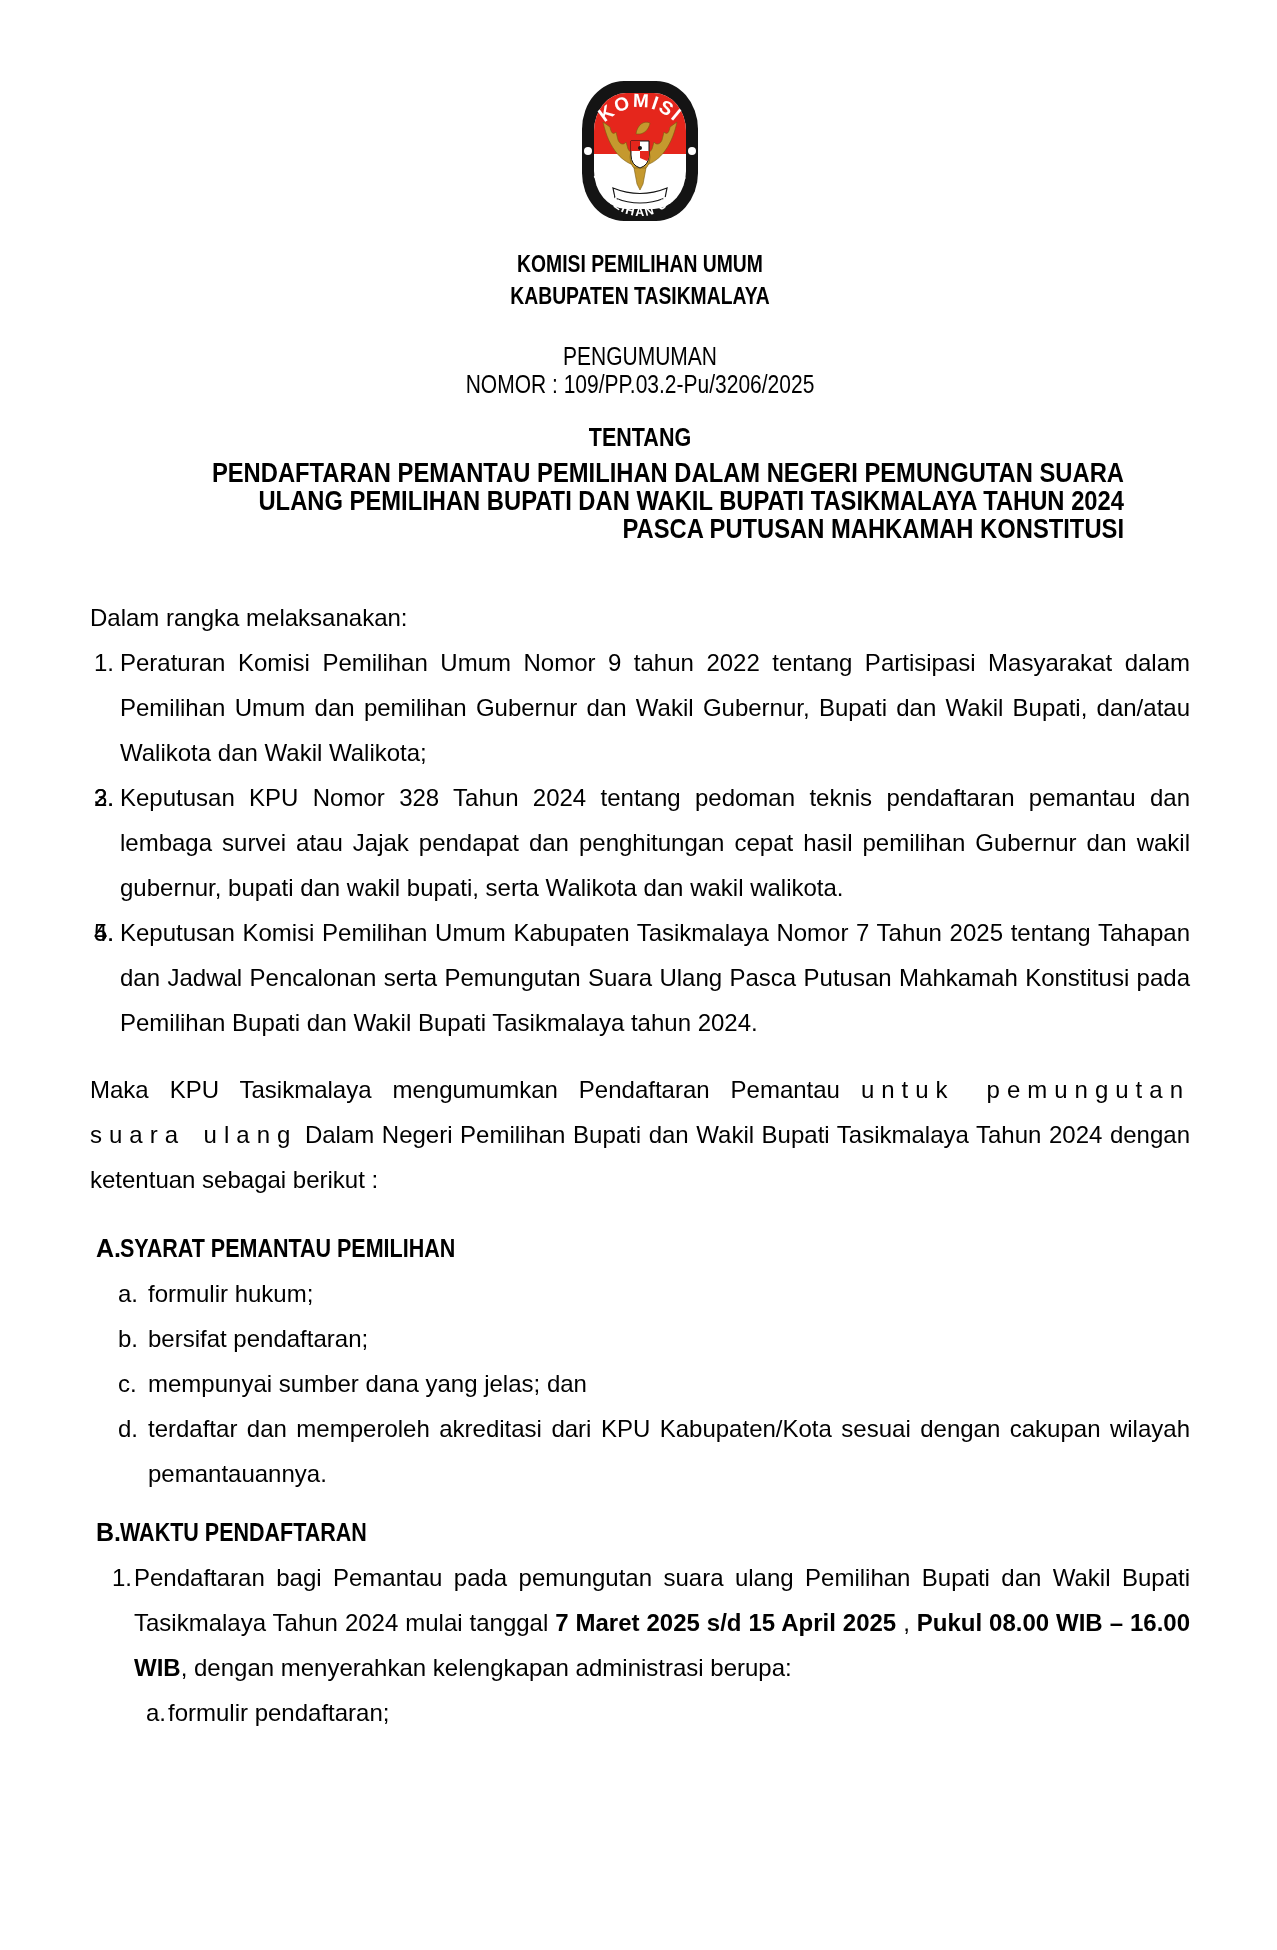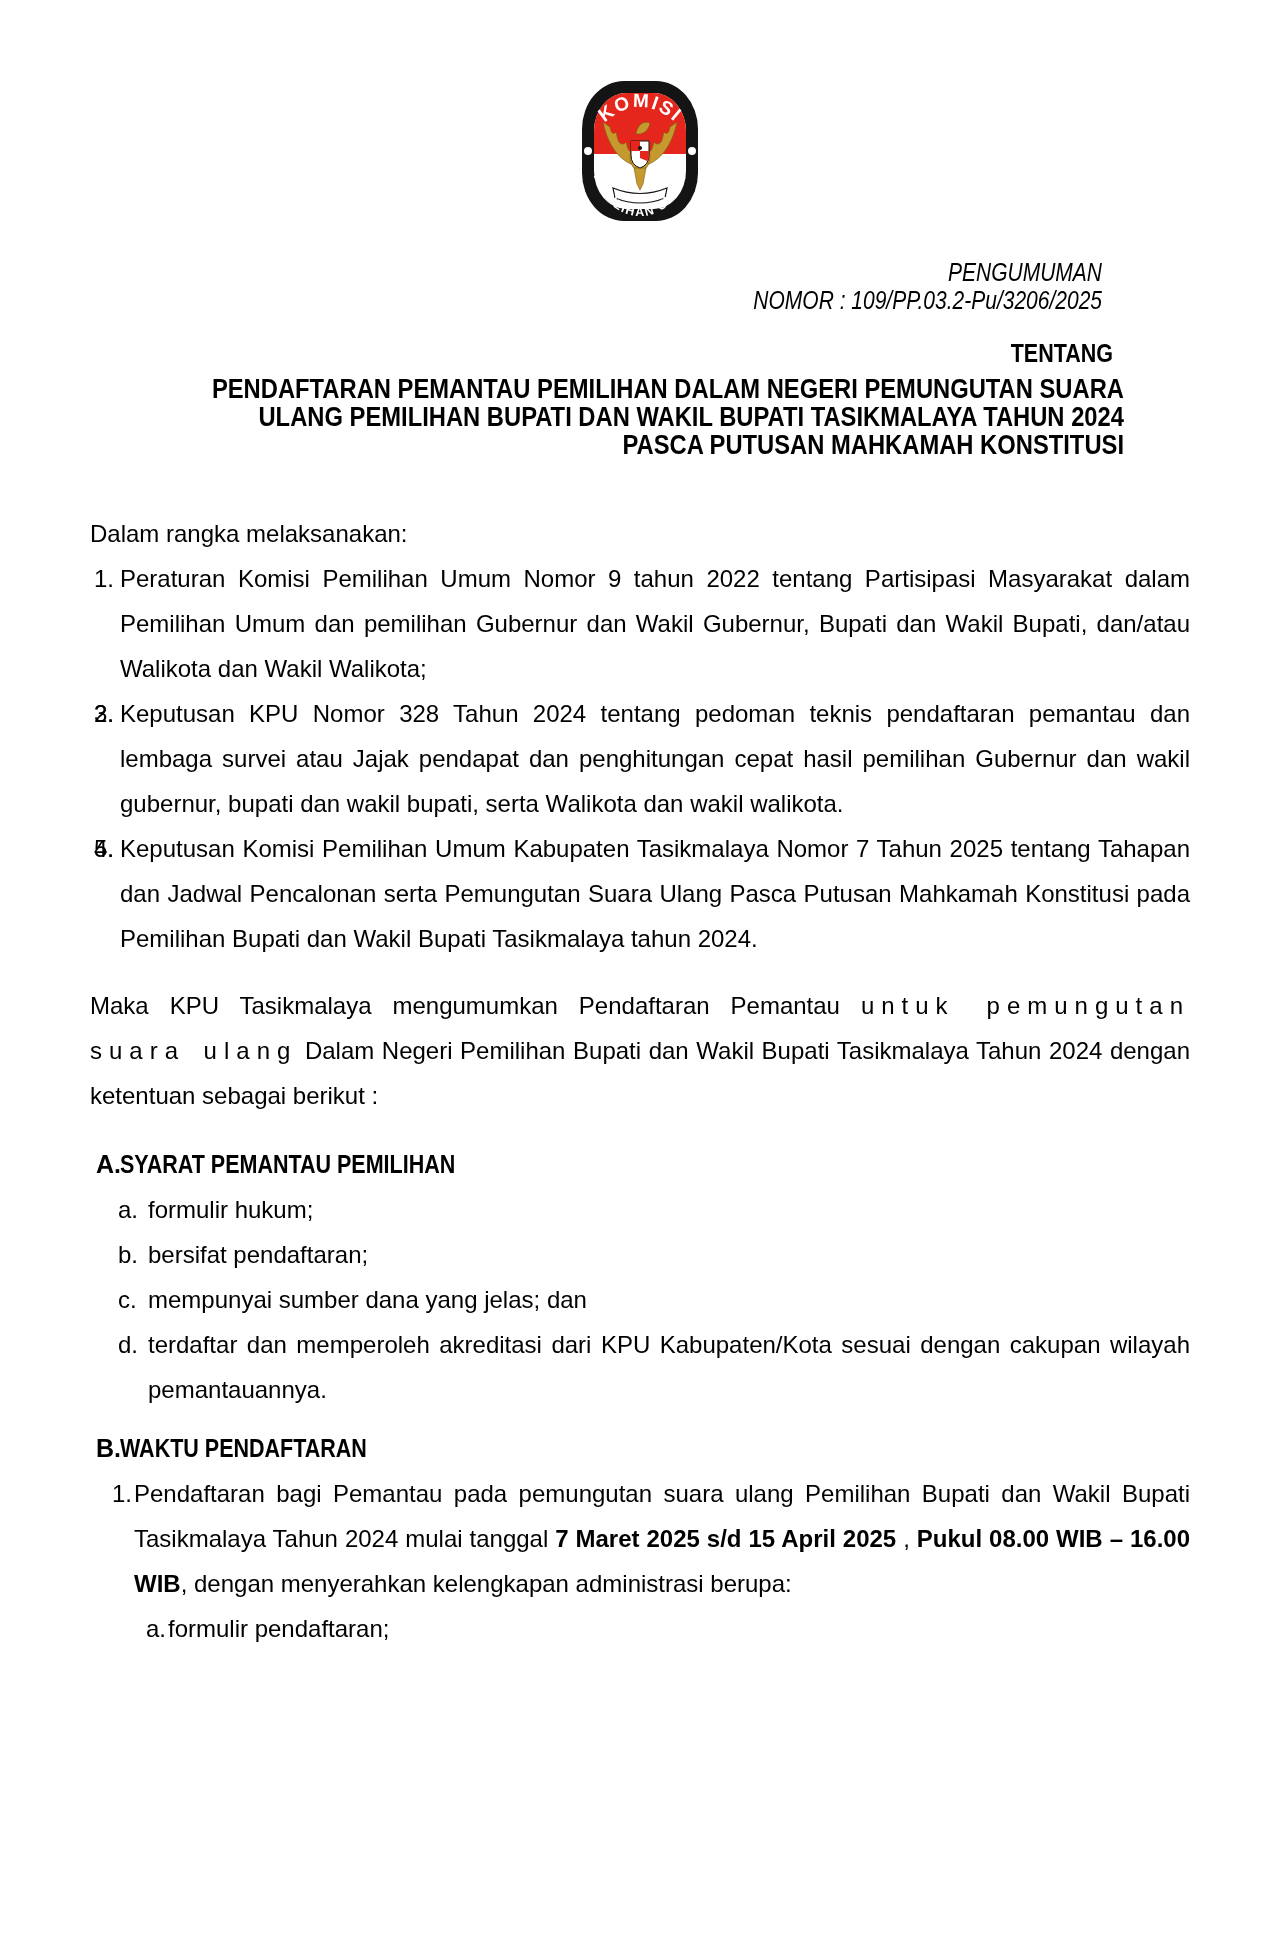--- a/index.html
+++ b/index.html
@@ -10,23 +10,23 @@
     color:#000;
     font-family:"Liberation Sans",sans-serif;
     overflow:hidden;
   }
   .content{position:absolute;left:90px;top:0;width:1100px;}
 
   
   .logo-wrap{padding-top:78px;text-align:center;}
   .org{margin-top:20px;text-align:center;font-weight:bold;font-size:23px;line-height:32px;}
   .org div{transform:scaleX(0.84);transform-origin:50% 50%;}
-  .docmeta{margin-top:30px;text-align:right;font-size:25px;line-height:28px;font-style:italic;}
+  .docmeta{margin-top:30px;text-align:center;font-size:25px;line-height:28px;}
   .docmeta div{transform:scaleX(0.84);transform-origin:50% 50%;}
-  .tentang{margin-top:26px;text-align:right;font-weight:bold;font-size:25px;line-height:27px;}
+  .tentang{margin-top:26px;text-align:center;font-weight:bold;font-size:25px;line-height:27px;}
   .tentang div{transform:scaleX(0.86);transform-origin:50% 50%;}
   .doc-title{margin-top:8px;text-align:right;font-weight:bold;font-size:27px;line-height:28px;}
   .doc-title div{transform:scaleX(0.88);transform-origin:50% 50%;}
 
   
   .bodytext{font-size:24px;line-height:45px;}
   .intro{margin-top:52px;}
   .li{position:relative;text-align:justify;}
   .li .num{position:absolute;}
   .legal .li{padding-left:30px;}
@@ -98,20 +98,24 @@
         </defs>
         <text font-family="Liberation Sans, sans-serif" font-size="19" font-weight="bold" letter-spacing="2" fill="#ffffff">
           <textPath href="#arcTop" startOffset="50%" text-anchor="middle">KOMISI</textPath>
         </text>
         <text font-family="Liberation Sans, sans-serif" font-size="12.5" font-weight="bold" letter-spacing="1.5" fill="#ffffff">
           <textPath href="#arcBot" startOffset="50%" text-anchor="middle">PEMILIHAN UMUM</textPath>
         </text>
       </svg>
     </div>
 
+    <div class="org">
+      <div>KOMISI PEMILIHAN UMUM</div>
+      <div>KABUPATEN TASIKMALAYA</div>
+    </div>
 
     <div class="docmeta">
       <div>PENGUMUMAN</div>
       <div>NOMOR : 109/PP.03.2-Pu/3206/2025</div>
     </div>
 
     <div class="tentang">
       <div>TENTANG</div>
     </div>
 

